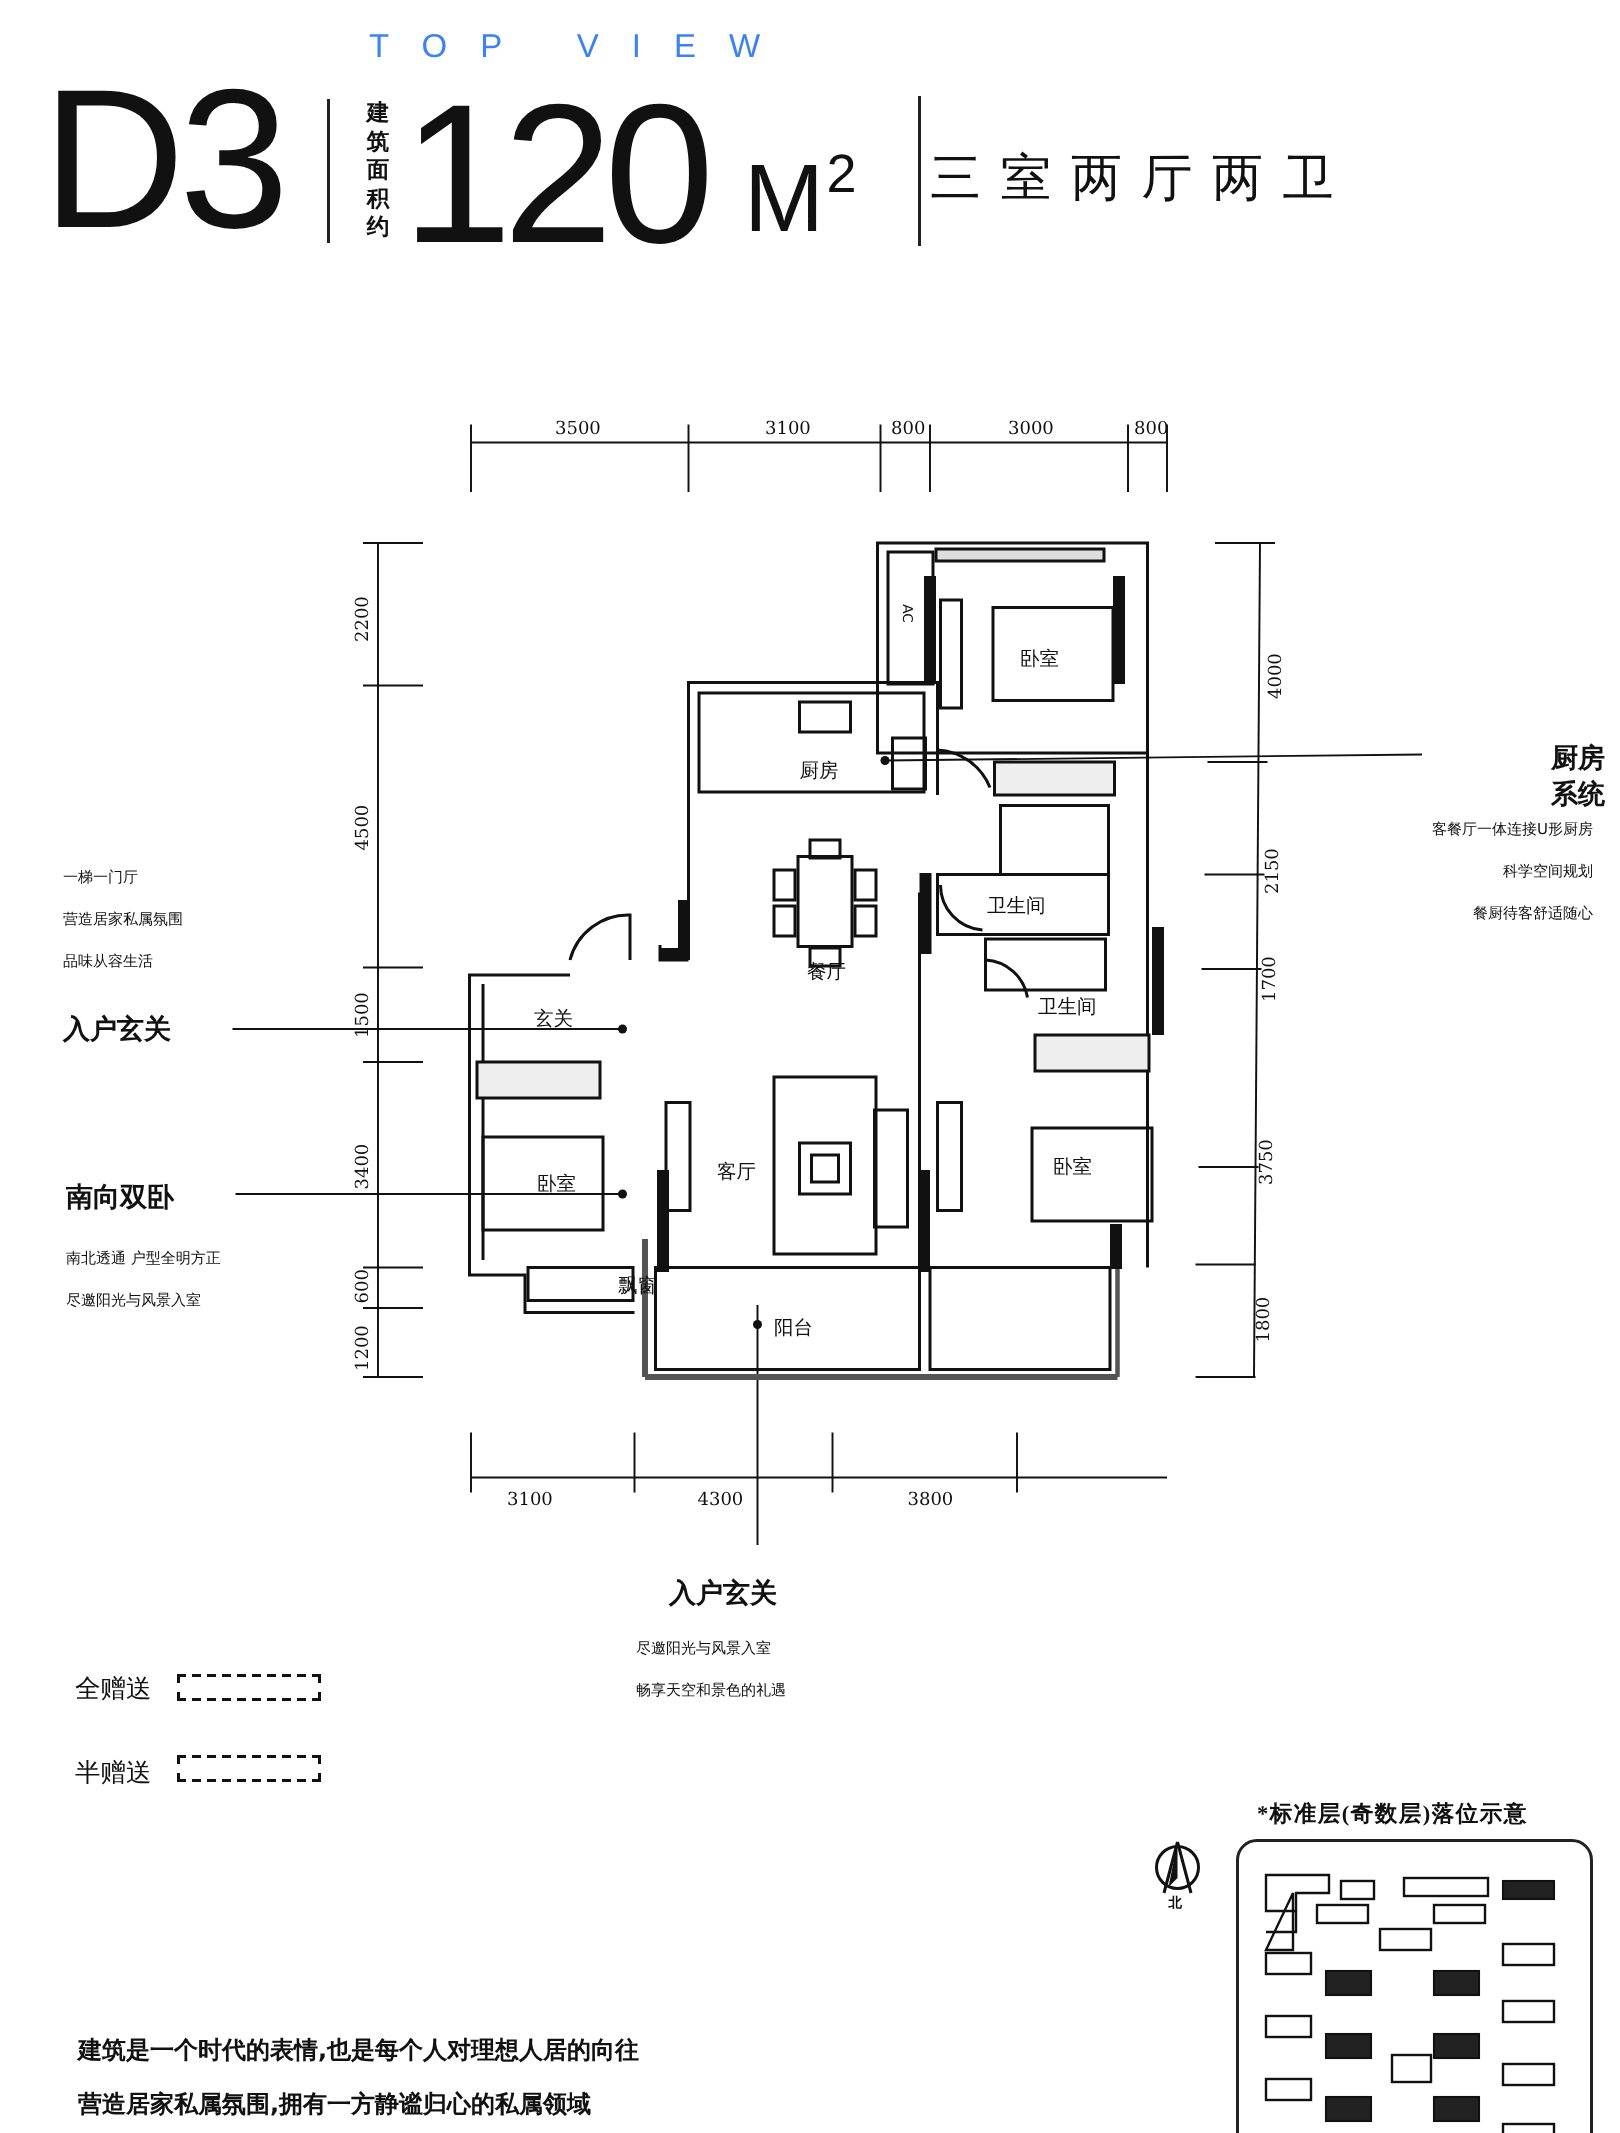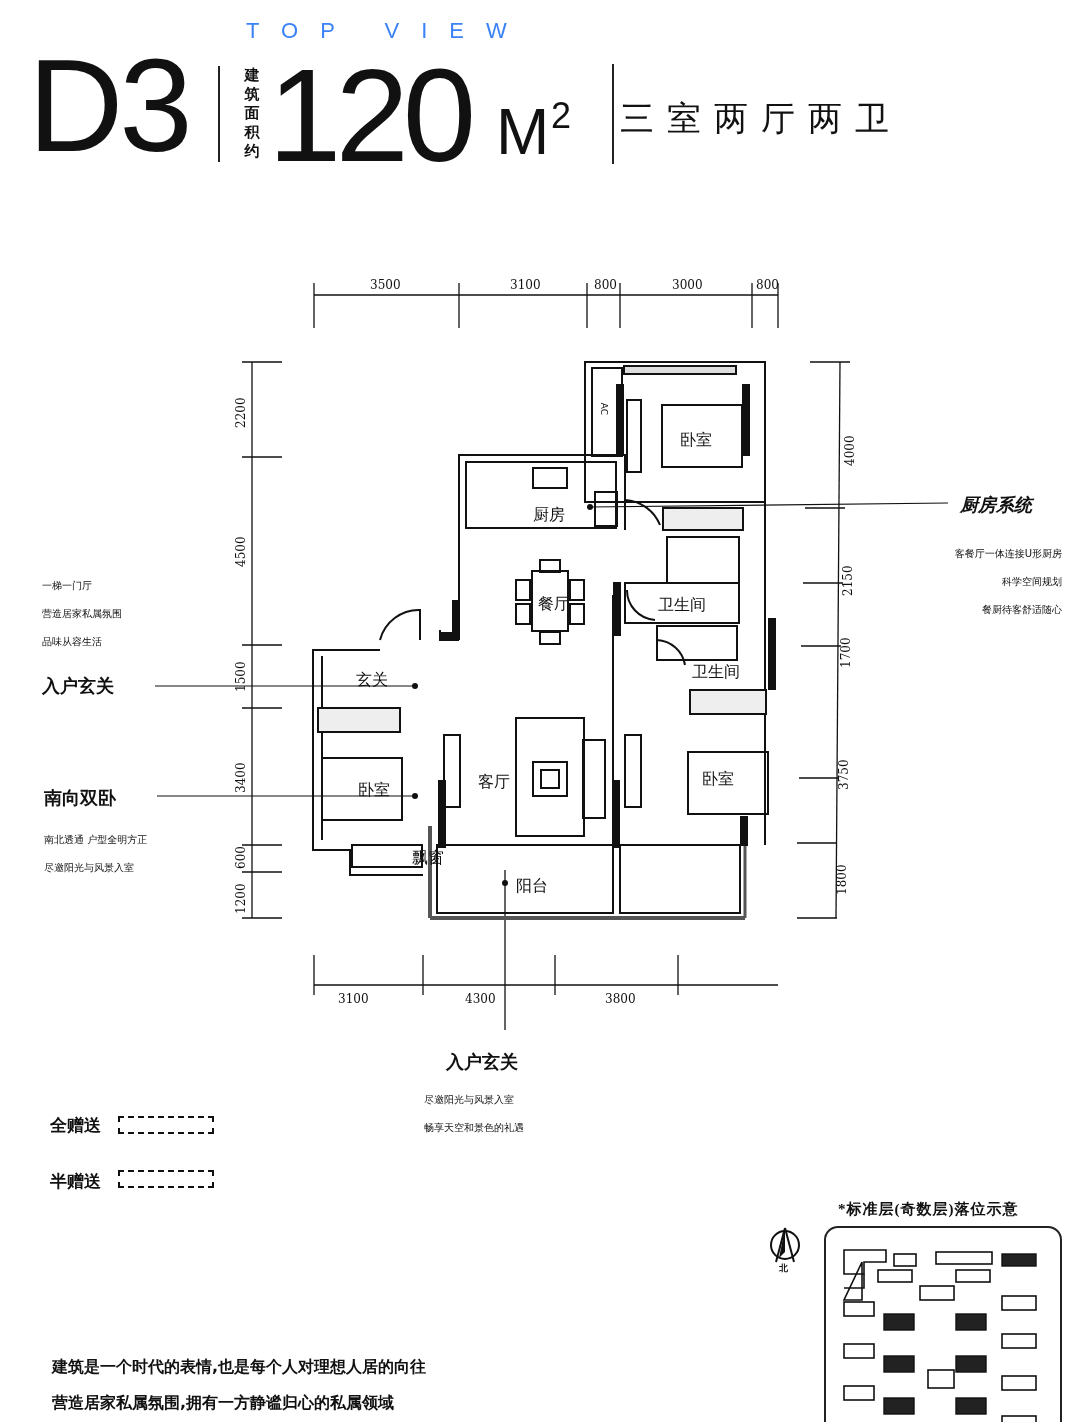--- a/index.html
+++ b/index.html
@@ -17,23 +17,23 @@
   .unit-sup { left: 551px; top: 98px; font-size: 36px; line-height: 36px; font-family: "Liberation Sans", sans-serif; }
   .layout-type { left: 620px; top: 96px; font-size: 34px; letter-spacing: 13px; }
 
   
   .dim-text { font-size: 12px; font-family: "DejaVu Serif", serif; color: #111; }
   .dim-vert { transform: rotate(-90deg); transform-origin: left top; }
 
   
   .ann-title { font-size: 18px; font-weight: bold; }
   .ann-line { font-size: 10px; line-height: 28px; }
-  .room-label { font-size: 16px; color: #111; }
-
-  .legend-label { font-size: 17px; font-weight: bold; text-align: right; }
+  .room-label { font-size: 13px; color: #111; }
+
+  .legend-label { font-size: 17px; font-weight: normal; text-align: right; }
   .legend-box { width: 96px; height: 18px; border: 2px dashed #111; border-top-style: dashed; }
 
   .footer-line { font-size: 16px; font-weight: bold; }
 
   .site-title { left: 838px; top: 1200px; font-size: 15px; font-weight: bold; letter-spacing: 1px; font-family: Liberation Serif, serif; }
   .site-box { left: 824px; top: 1226px; width: 238px; height: 210px; border: 2px solid #222; border-radius: 14px; }
 </style>
 </head>
 <body>
 
@@ -201,21 +201,21 @@
 <div class="abs dim-text dim-vert" style="left:234px;top:914px;">1200</div>
 
 <div class="abs dim-text dim-vert" style="left:843px;top:466px;">4000</div>
 <div class="abs dim-text dim-vert" style="left:841px;top:596px;">2150</div>
 <div class="abs dim-text dim-vert" style="left:839px;top:668px;">1700</div>
 <div class="abs dim-text dim-vert" style="left:837px;top:790px;">3750</div>
 <div class="abs dim-text dim-vert" style="left:835px;top:895px;">1800</div>
 
 <div class="abs room-label" style="left:680px;top:430px;">卧室</div>
 <div class="abs room-label" style="left:533px;top:505px;">厨房</div>
-<div class="abs room-label" style="left:538px;top:594px;">餐厅</div>
+<div class="abs room-label" style="left:538px;top:639px;">餐厅</div>
 <div class="abs room-label" style="left:658px;top:595px;">卫生间</div>
 <div class="abs room-label" style="left:692px;top:662px;">卫生间</div>
 <div class="abs room-label" style="left:356px;top:670px;">玄关</div>
 <div class="abs room-label" style="left:478px;top:772px;">客厅</div>
 <div class="abs room-label" style="left:358px;top:780px;">卧室</div>
 <div class="abs room-label" style="left:702px;top:769px;">卧室</div>
 <div class="abs room-label" style="left:380px;top:848px;margin-left:32px;">飘窗</div>
 <div class="abs room-label" style="left:516px;top:876px;">阳台</div>
 <div class="abs room-label" style="left:598px;top:404px;font-size:9px;transform:rotate(90deg);">AC</div>
 
@@ -224,21 +224,21 @@
   <div class="ann-line">营造居家私属氛围</div>
   <div class="ann-line">品味从容生活</div>
 </div>
 <div class="abs ann-title" style="left:42px;top:674px;">入户玄关</div>
 <div class="abs ann-title" style="left:44px;top:786px;">南向双卧</div>
 <div class="abs" style="left:44px;top:826px;">
   <div class="ann-line">南北透通 户型全明方正</div>
   <div class="ann-line">尽邀阳光与风景入室</div>
 </div>
 
-<div class="abs ann-title" style="left:960px;top:493px;font-style:italic;">厨房系统</div>
+<div class="abs ann-title" style="left:1034px;top:493px;">厨房系统</div>
 <div class="abs" style="left:880px;top:540px;width:182px;text-align:right;">
   <div class="ann-line">客餐厅一体连接U形厨房</div>
   <div class="ann-line">科学空间规划</div>
   <div class="ann-line">餐厨待客舒适随心</div>
 </div>
 
 <div class="abs ann-title" style="left:446px;top:1050px;">入户玄关</div>
 <div class="abs" style="left:424px;top:1086px;">
   <div class="ann-line">尽邀阳光与风景入室</div>
   <div class="ann-line">畅享天空和景色的礼遇</div>

